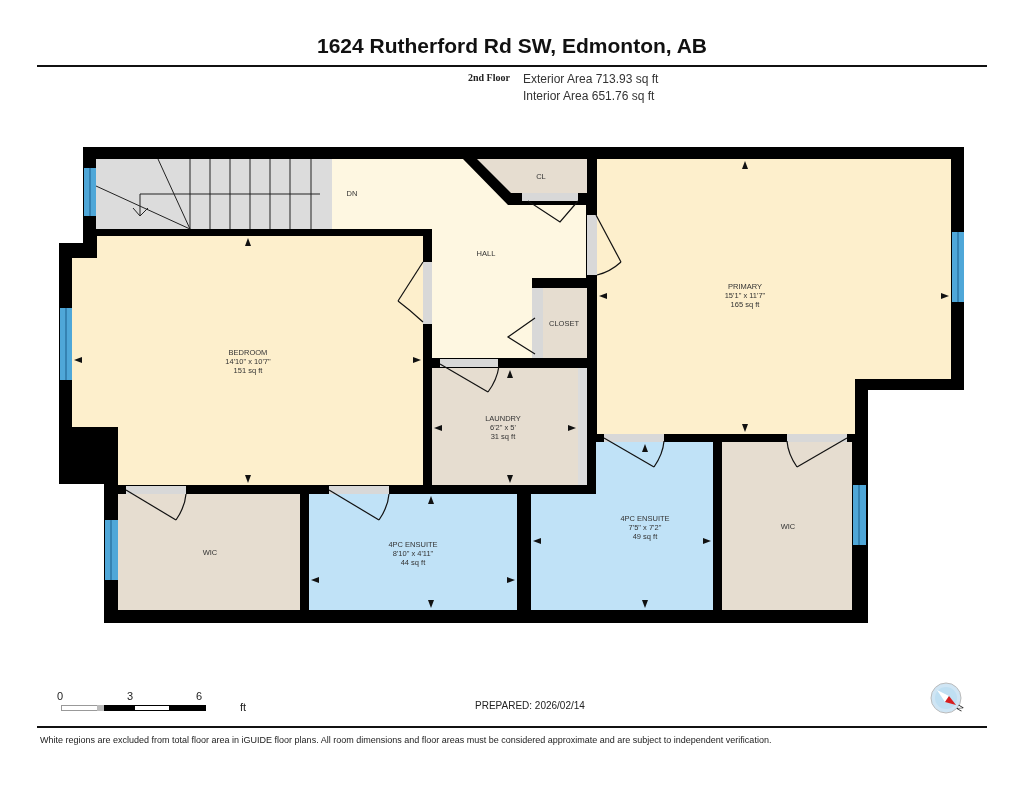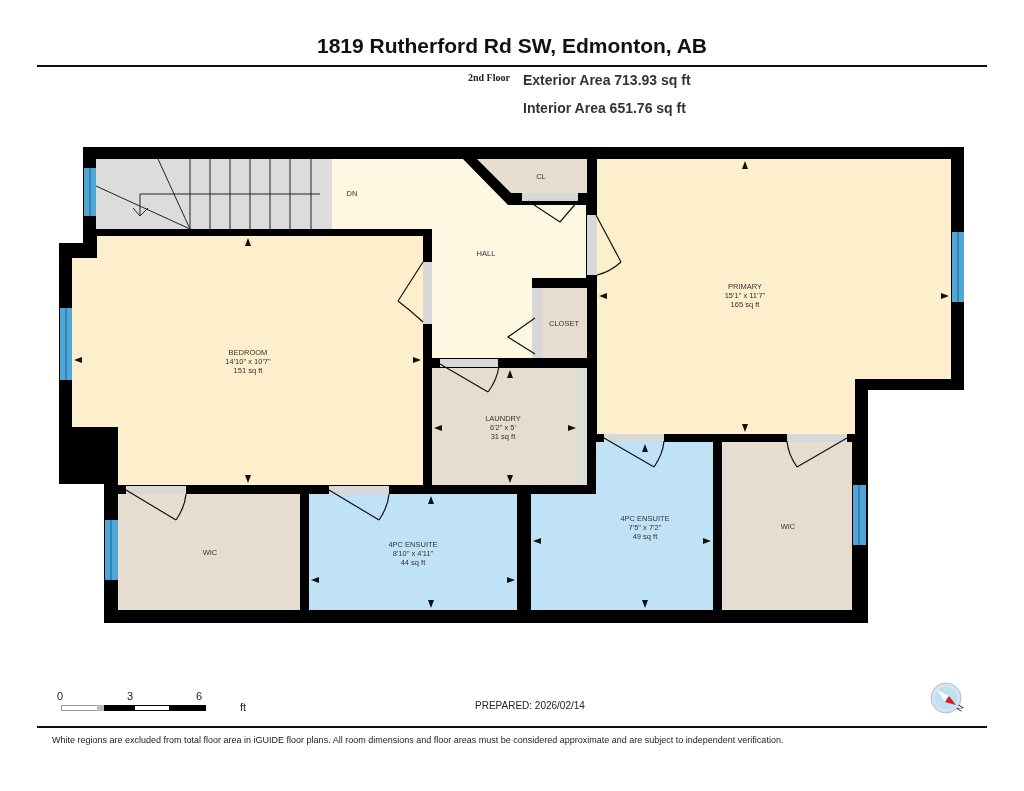--- a/index.html
+++ b/index.html
@@ -1,37 +1,37 @@
 <!DOCTYPE html>
 <html><head>
 <meta charset="utf-8">
 <style>
   html, body { margin:0; padding:0; background:#ffffff; }
   body { width:1024px; height:791px; position:relative; overflow:hidden; font-family:"Liberation Sans", sans-serif; color:#111; }
   .title { position:absolute; left:0; top:34px; width:1024px; text-align:center; font-size:21px; font-weight:bold; color:#111; }
   .rule-top { position:absolute; left:37px; top:65px; width:950px; height:2px; background:#111; }
   .floor-label { position:absolute; left:468px; top:72px; font-size:10px; font-weight:bold; color:#222;font-family:Liberation Serif, serif; }
-  .area-line { position:absolute; left:523px; font-size:14px; color:#333;font-weight:bold; }
+  .area-line { position:absolute; left:523px; font-size:12px; color:#333; }
   .plan { position:absolute; left:0; top:0; }
   .room-text { font-family:"Liberation Sans", sans-serif; fill:#333; }
   .scale { position:absolute; left:40px; top:690px; width:200px; height:30px; }
   .scale-num { position:absolute; top:0; font-size:11px; color:#222; }
   .prepared { position:absolute; left:475px; top:700px; font-size:10px; color:#222; }
   .rule-bottom { position:absolute; left:37px; top:726px; width:950px; height:2px; background:#111; }
-  .disclaimer { position:absolute; left:52px; top:735px; font-size:9px; color:#222; white-space:nowrap; }
+  .disclaimer { position:absolute; left:40px; top:735px; font-size:9px; color:#222; white-space:nowrap; }
   .compass { position:absolute; left:928px; top:680px; width:40px; height:40px; }
 </style>
 </head>
 <body>
 
-<div class="title">1819 Rutherford Rd SW, Edmonton, AB</div>
+<div class="title">1624 Rutherford Rd SW, Edmonton, AB</div>
 <div class="rule-top"></div>
 <div class="floor-label">2nd Floor</div>
 <div class="area-line" style="top:72px;">Exterior Area 713.93 sq ft</div>
-<div class="area-line" style="top:100px;text-align:right;">Interior Area 651.76 sq ft</div>
+<div class="area-line" style="top:89px;text-align:right;">Interior Area 651.76 sq ft</div>
 
 <svg class="plan" width="1024" height="791" viewBox="0 0 1024 791">
 
   <g>
     <polygon fill="#000" points="83,147 964,147 964,390 868,390 868,623 104,623 104,484 59,484 59,243 83,243"></polygon>
   </g>
 
   <g>
 
     <rect x="96" y="159" width="236" height="70" fill="#dcdcdc"></rect>

